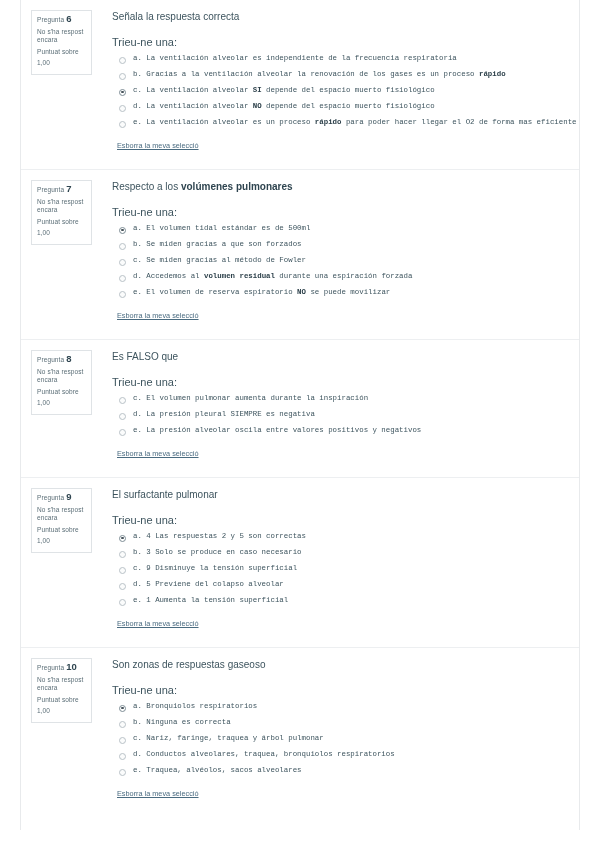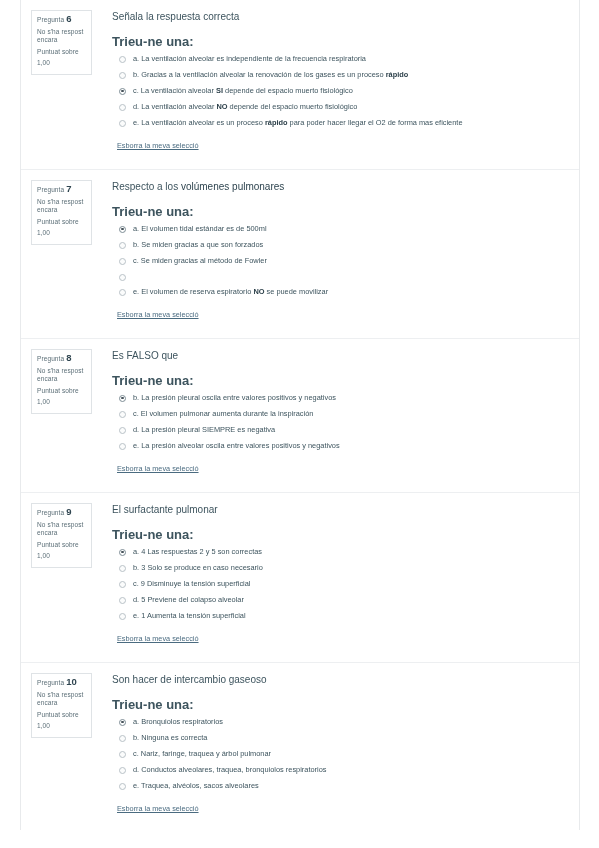--- a/index.html
+++ b/index.html
@@ -80,40 +80,40 @@
     padding-left: 20px;
     padding-top: 2px;
     min-width: 0;
   }
   .question-text {
     font-size: 10px;
     line-height: 11px;
     color: #3d545e;
     margin: 0 0 15px 0;
   }
-  .question-text b { font-weight: normal; color: #2f4550; }
+  .question-text b { font-weight: bold; color: #2f4550; }
 
   .answer-prompt {
-    font-size: 13px;
+    font-size: 11px;
     line-height: 10px;
     color: #3d545e;
     margin: 8px 0 7px 0;
-    font-weight: bold;
   }
 
   .option-list {
     list-style: none;
     margin: 0;
     padding: 0;
   }
   .option-row {
     display: flex;
-    align-items: flex-start;
+    align-items: flex-end;
     margin-bottom: 6.5px;
     padding-left: 7px;
+    font-family: Liberation Mono, monospace;
   }
   .radio {
     flex: 0 0 auto;
     width: 7px;
     height: 7px;
     border-radius: 50%;
     border: 1px solid #b9c2c7;
     background: #fbfcfc;
     margin-top: 1.5px;
     margin-right: 7px;
@@ -201,39 +201,36 @@
           <li class="option-row">
             <span class="radio"></span>
             <span class="option-text">b. Se miden gracias a que son forzados</span>
           </li>
           <li class="option-row">
             <span class="radio"></span>
             <span class="option-text">c. Se miden gracias al método de Fowler</span>
           </li>
           <li class="option-row">
             <span class="radio"></span>
+            <span class="option-text">d. Accedemos al <b>volumen residual</b> durante una espiración forzada</span>
           </li>
           <li class="option-row">
             <span class="radio"></span>
             <span class="option-text">e. El volumen de reserva espiratorio <b>NO</b> se puede movilizar</span>
           </li>
         </ul><a class="clear-link">Esborra la meva selecció</a></div>
     </div>
     <div class="question-block">
       <div class="info-box">
         <p class="info-line"><span class="qnum-label">Pregunta</span><span class="qnum-value">8</span></p>
         <p class="info-line">No s'ha respost encara</p>
         <p class="info-line">Puntuat sobre</p>
         <p class="info-line">1,00</p>
       </div>
       <div class="question-content"><div class="question-text">Es FALSO que</div><div class="answer-prompt">Trieu-ne una:</div><ul class="option-list">
-          <li class="option-row">
-            <span class="radio checked"></span>
-            <span class="option-text">b. La presión pleural oscila entre valores positivos y negativos</span>
-          </li>
           <li class="option-row">
             <span class="radio"></span>
             <span class="option-text">c. El volumen pulmonar aumenta durante la inspiración</span>
           </li>
           <li class="option-row">
             <span class="radio"></span>
             <span class="option-text">d. La presión pleural SIEMPRE es negativa</span>
           </li>
           <li class="option-row">
             <span class="radio"></span>
@@ -271,21 +268,21 @@
           </li>
         </ul><a class="clear-link">Esborra la meva selecció</a></div>
     </div>
     <div class="question-block">
       <div class="info-box">
         <p class="info-line"><span class="qnum-label">Pregunta</span><span class="qnum-value">10</span></p>
         <p class="info-line">No s'ha respost encara</p>
         <p class="info-line">Puntuat sobre</p>
         <p class="info-line">1,00</p>
       </div>
-      <div class="question-content"><div class="question-text">Son hacer de intercambio gaseoso</div><div class="answer-prompt">Trieu-ne una:</div><ul class="option-list">
+      <div class="question-content"><div class="question-text">Son zonas de respuestas gaseoso</div><div class="answer-prompt">Trieu-ne una:</div><ul class="option-list">
           <li class="option-row">
             <span class="radio checked"></span>
             <span class="option-text">a. Bronquiolos respiratorios</span>
           </li>
           <li class="option-row">
             <span class="radio"></span>
             <span class="option-text">b. Ninguna es correcta</span>
           </li>
           <li class="option-row">
             <span class="radio"></span>

